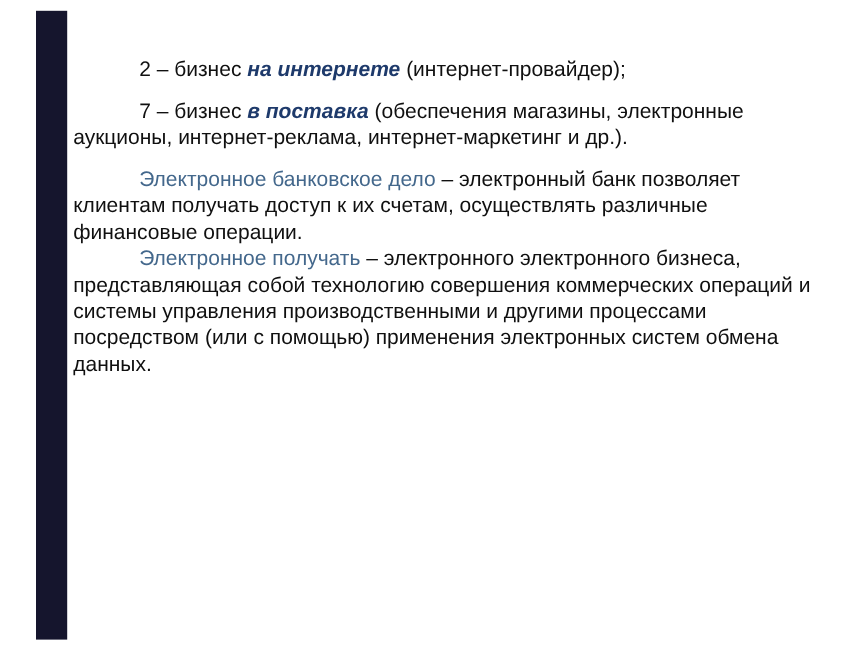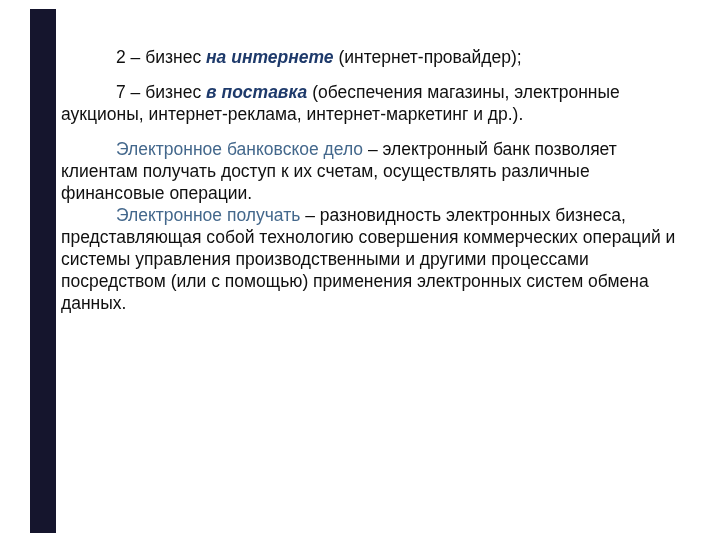--- a/index.html
+++ b/index.html
@@ -52,15 +52,15 @@
 </style>
 </head>
 <body>
 
 <div class="slide">
   <div class="accent-bar"></div>
   <div class="text-block">
       <p class="para"><span class="run body">2 – бизнес </span><span class="run term-navy">на интернете</span><span class="run body"> (интернет-провайдер);</span></p>
       <p class="para"><span class="run body">7 – бизнес </span><span class="run term-navy">в поставка</span><span class="run body"> (обеспечения магазины, электронные аукционы, интернет-реклама, интернет-маркетинг и др.).</span></p>
       <p class="para tight"><span class="run term-slate">Электронное </span><span class="run term-slate-italic">банковское дело</span><span class="run body"> – электронный банк позволяет клиентам получать доступ к их счетам, осуществлять различные финансовые операции.</span></p>
-      <p class="para tight"><span class="run term-slate">Электронное </span><span class="run term-slate-italic">получать</span><span class="run body"> – разновидность электронных бизнеса, представляющая собой технологию совершения коммерческих операций и системы управления производственными и другими процессами посредством (или с помощью) применения электронных систем обмена данных.</span></p>
+      <p class="para tight"><span class="run term-slate">Электронное </span><span class="run term-slate-italic">получать</span><span class="run body"> – электронного электронного бизнеса, представляющая собой технологию совершения коммерческих операций и системы управления производственными и другими процессами посредством (или с помощью) применения электронных систем обмена данных.</span></p>
     </div>
 </div>
 
 </body></html>

